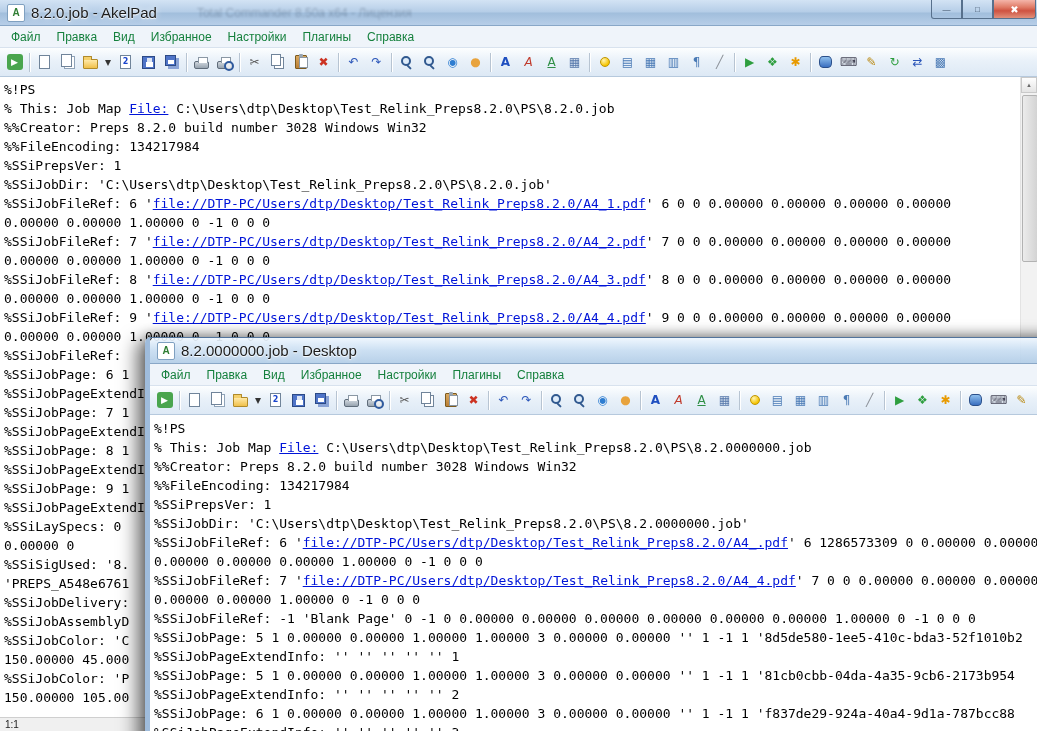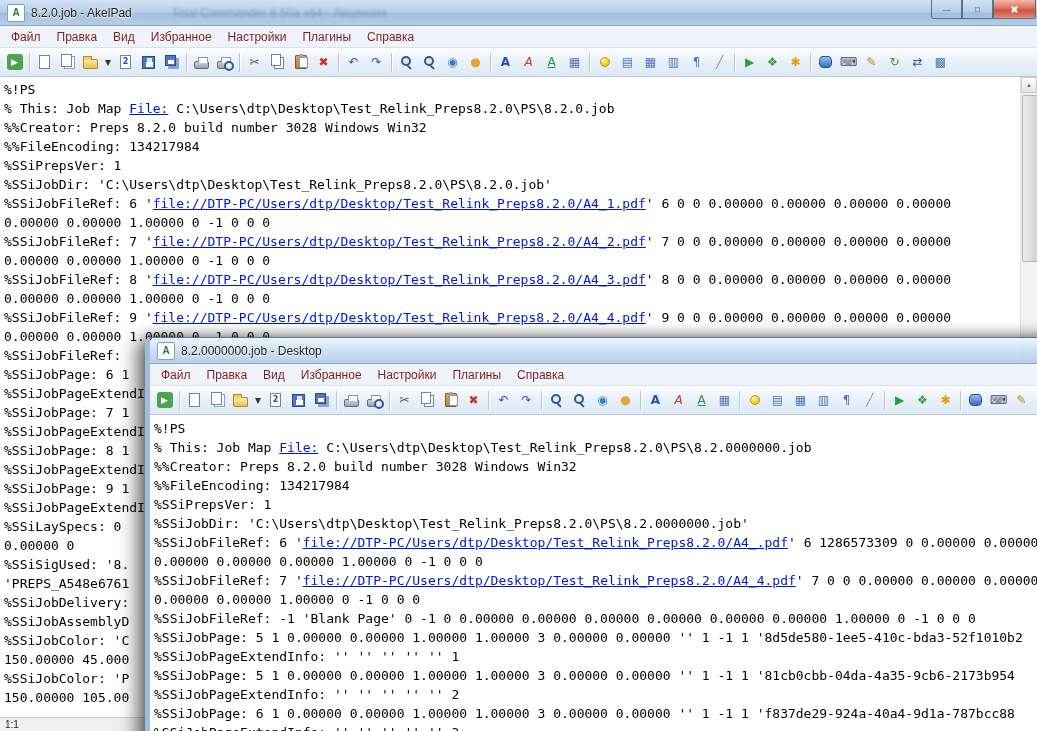--- a/index.html
+++ b/index.html
@@ -14,39 +14,39 @@
     border-top-left-radius:6px;
     box-shadow:-9px 4px 18px rgba(0,0,0,.5),0 -3px 12px rgba(0,0,0,.3);}
 
   
   .titlebar{position:relative;height:26px;display:flex;align-items:center;gap:6px;
     padding-left:7px;box-sizing:border-box;
     background:linear-gradient(#d3e3f4,#b5cde7 48%,#a1bedc 52%,#b7cee8);
     border-bottom:1px solid #89a7c7;}
   .front .titlebar{border-top-left-radius:5px;
     background:linear-gradient(rgba(238,246,254,.92),rgba(198,220,241,.9) 50%,rgba(178,205,231,.92));}
-  .title{font-size:12px;color:#1b1b1b;white-space:nowrap;
+  .title{font-size:15px;color:#1b1b1b;white-space:nowrap;
     text-shadow:0 0 6px #fff,0 1px 1px #fff;}
   .ghost{flex:1;font-size:12px;color:#16253a;opacity:.25;filter:blur(1.3px);
     margin-left:34px;white-space:nowrap;overflow:hidden;}
   .app-ico{width:16px;height:16px;background:#fff;border:1px solid #7fa0c0;border-radius:2px;
     display:flex;align-items:center;justify-content:center;flex:0 0 auto;
     font-size:10px;font-weight:bold;color:#2e7d32;}
   .caps{position:absolute;right:1px;top:0;height:19px;display:flex;}
   .cap{width:31px;height:19px;box-sizing:border-box;border:1px solid #57708c;border-top:none;
     display:flex;align-items:center;justify-content:center;font-size:8px;color:#33465c;
     background:linear-gradient(#fafdff,#dcearf 0,#dce8f4 40%,#c2d5ea 60%,#d6e4f3);}
   .cap.min{border-radius:0 0 0 3px;}
   .cap.close{width:43px;color:#fff;font-size:10px;border-radius:0 0 3px 0;
     background:linear-gradient(#f4b5a9,#e07b66 40%,#ce5240 60%,#e1907b);}
 
   
   .menubar{height:22px;display:flex;align-items:center;padding-left:3px;box-sizing:border-box;
     background:#eff4fa;border-bottom:1px solid #d8e2ee;}
-  .menu-item{font-size:12px;color:#7f1d1d;padding:13px 8px;border-radius:2px;white-space:nowrap;}
+  .menu-item{font-size:12px;color:#15803d;padding:13px 8px;border-radius:2px;white-space:nowrap;}
 
   
   .toolbar{height:29px;display:flex;align-items:center;padding:0 3px;box-sizing:border-box;
     background:linear-gradient(#fcfeff,#e9f1f9 45%,#dde9f5);
     border-bottom:1px solid #b6c9dd;overflow:hidden;white-space:nowrap;}
   .tb-btn{width:23px;height:23px;display:inline-flex;align-items:center;justify-content:center;
     position:relative;border-radius:3px;flex:0 0 auto;}
   .tb-btn.narrow{width:12px;}
   .tb-btn .g{font-size:12px;line-height:1;font-family:"DejaVu Sans",sans-serif;}
   .tb-sep{width:1px;height:19px;background:#b7c4d2;box-shadow:1px 0 0 #fff;margin:0 3px;flex:0 0 auto;}

